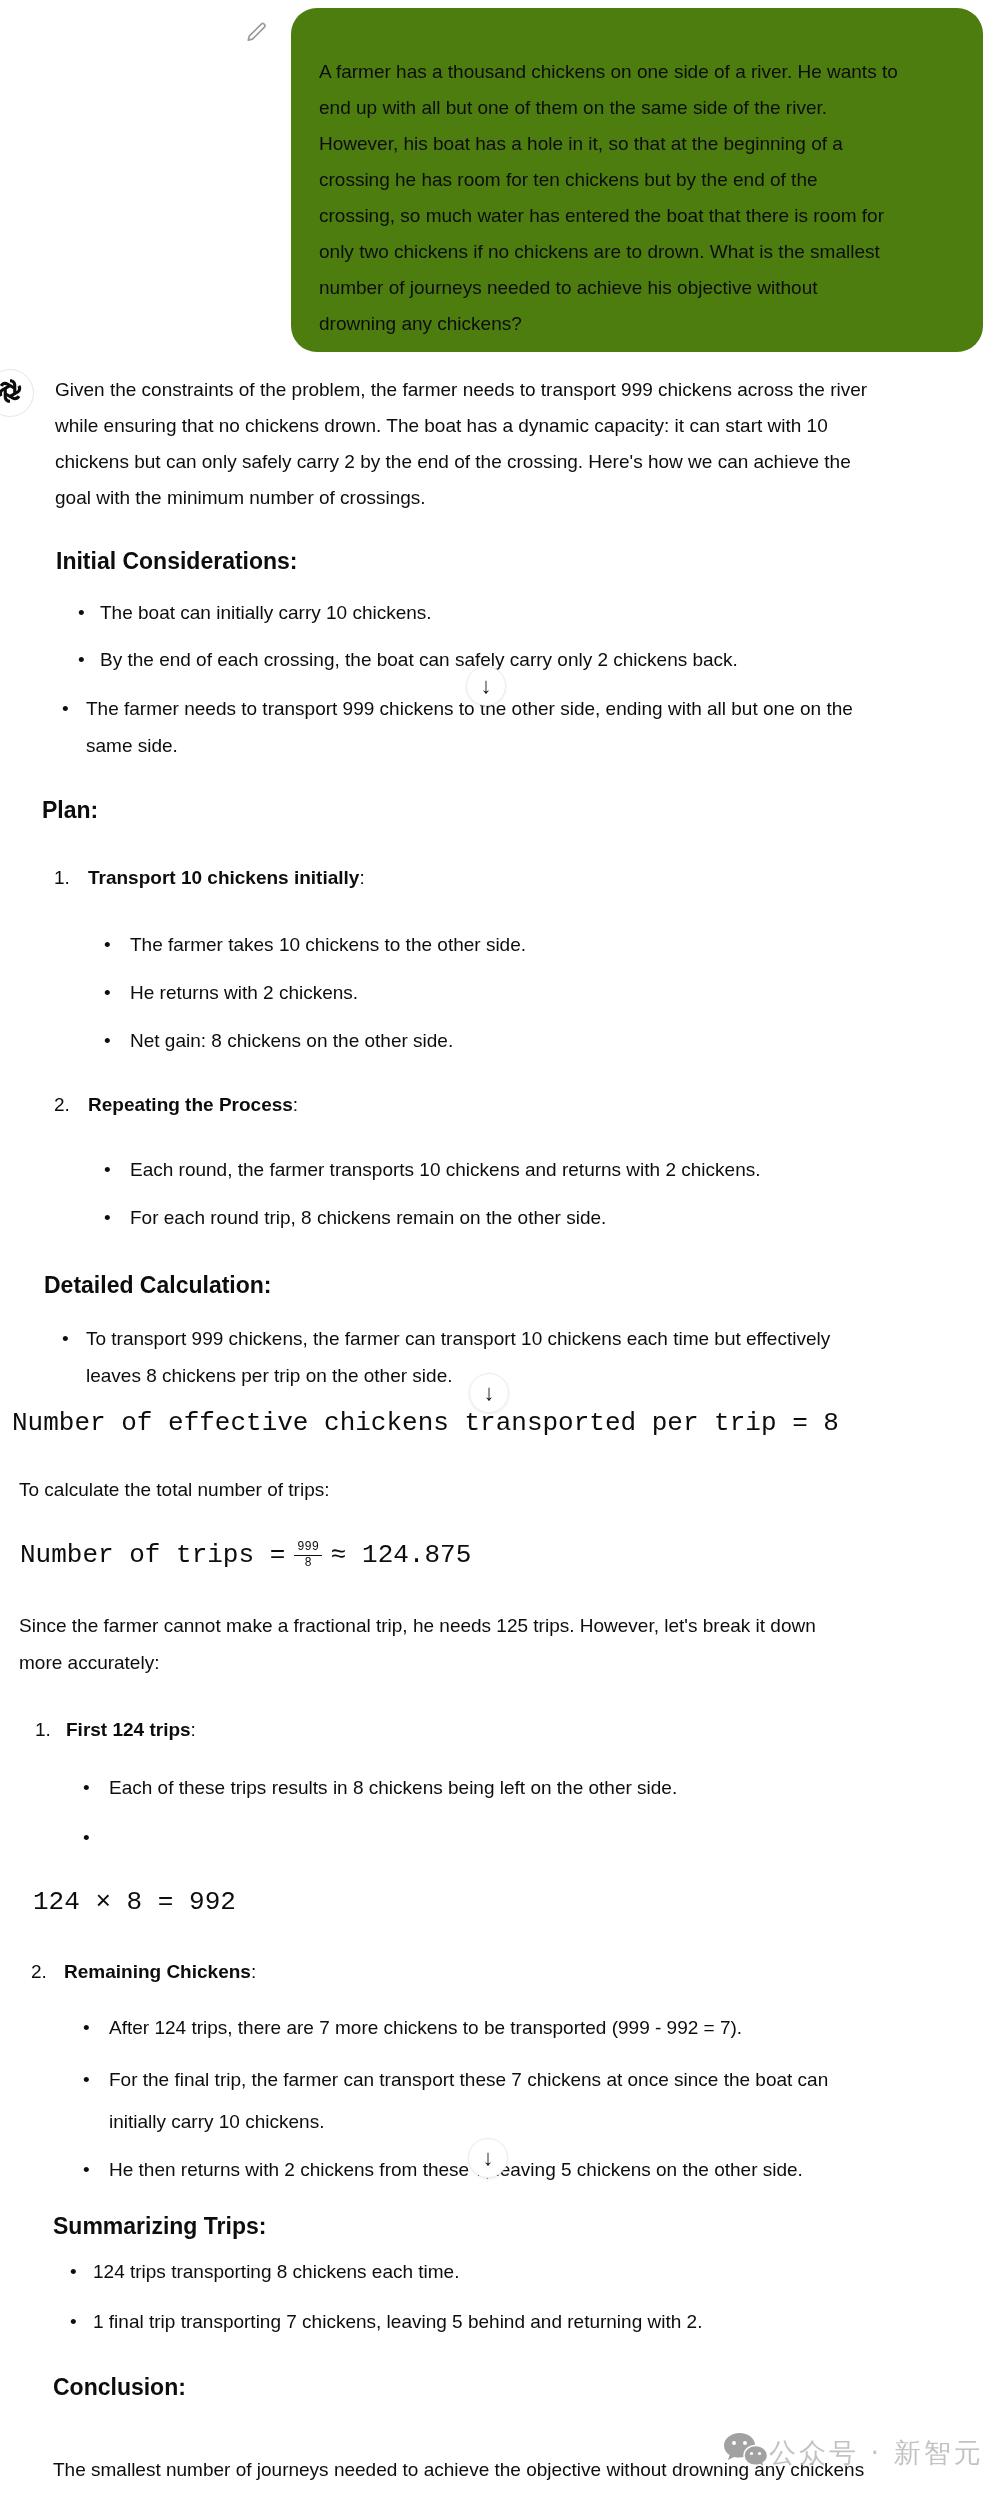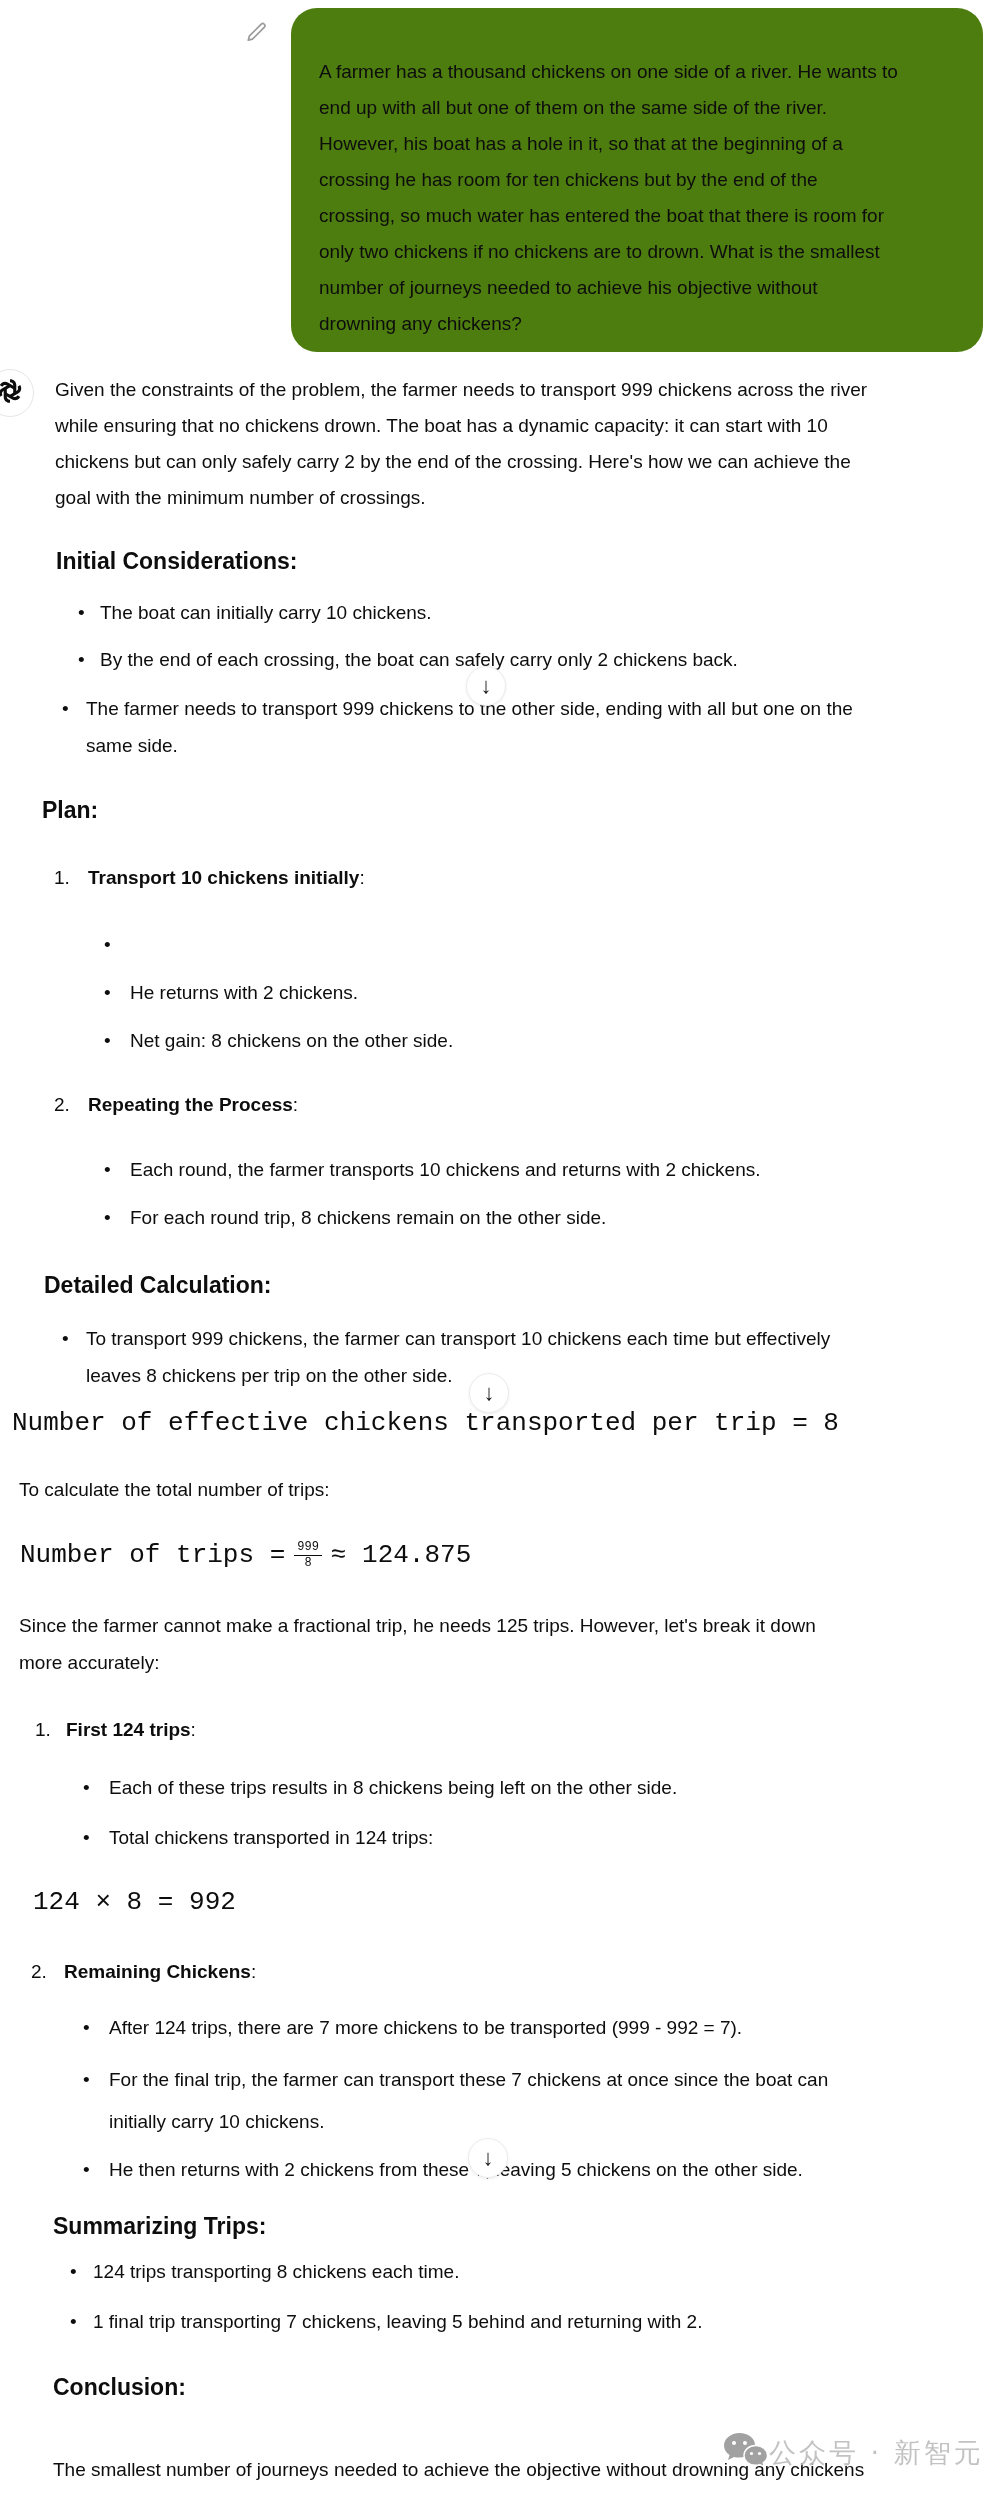--- a/index.html
+++ b/index.html
@@ -124,21 +124,21 @@
 <div class="abs scroll-btn" style="left:466px;top:666px;">
   <span>↓</span>
 </div>
 
 <div class="abs h3" style="left:42px;top:795px;">Plan:</div>
 
 <div class="abs oli" style="left:54px;top:860px;">
   <span class="num nw34">1.</span><span class="bold">Transport 10 chickens initially</span><span>:</span>
 </div>
 <div class="abs li" style="left:104px;top:927px;">
-  <span class="dot w26">•</span>
+  <span class="dot w26">•</span><span class="txt">The farmer takes 10 chickens to the other side.</span>
 </div>
 <div class="abs li" style="left:104px;top:975px;">
   <span class="dot w26">•</span><span class="txt">He returns with 2 chickens.</span>
 </div>
 <div class="abs li" style="left:104px;top:1023px;">
   <span class="dot w26">•</span><span class="txt">Net gain: 8 chickens on the other side.</span>
 </div>
 
 <div class="abs oli" style="left:54px;top:1087px;">
   <span class="num nw34">2.</span><span class="bold">Repeating the Process</span><span>:</span>
@@ -172,21 +172,21 @@
 <div class="abs para" style="left:19px;top:1607px;line-height:37px;">Since the farmer cannot make a fractional trip, he needs 125 trips. However, let's break it down
 more accurately:</div>
 
 <div class="abs oli" style="left:35px;top:1712px;">
   <span class="num nw31">1.</span><span class="bold">First 124 trips</span><span>:</span>
 </div>
 <div class="abs li" style="left:83px;top:1770px;">
   <span class="dot w26">•</span><span class="txt">Each of these trips results in 8 chickens being left on the other side.</span>
 </div>
 <div class="abs li" style="left:83px;top:1820px;">
-  <span class="dot w26">•</span><span class="txt">Total chickens transported in 124 trips:</span>
+  <span class="dot w26">•</span>
 </div>
 
 <div class="abs math" style="left:33px;top:1885px;">124 × 8 = 992</div>
 
 <div class="abs oli" style="left:31px;top:1954px;">
   <span class="num nw33">2.</span><span class="bold">Remaining Chickens</span><span>:</span>
 </div>
 <div class="abs li" style="left:83px;top:2010px;">
   <span class="dot w26">•</span><span class="txt">After 124 trips, there are 7 more chickens to be transported (999 - 992 = 7).</span>
 </div>

